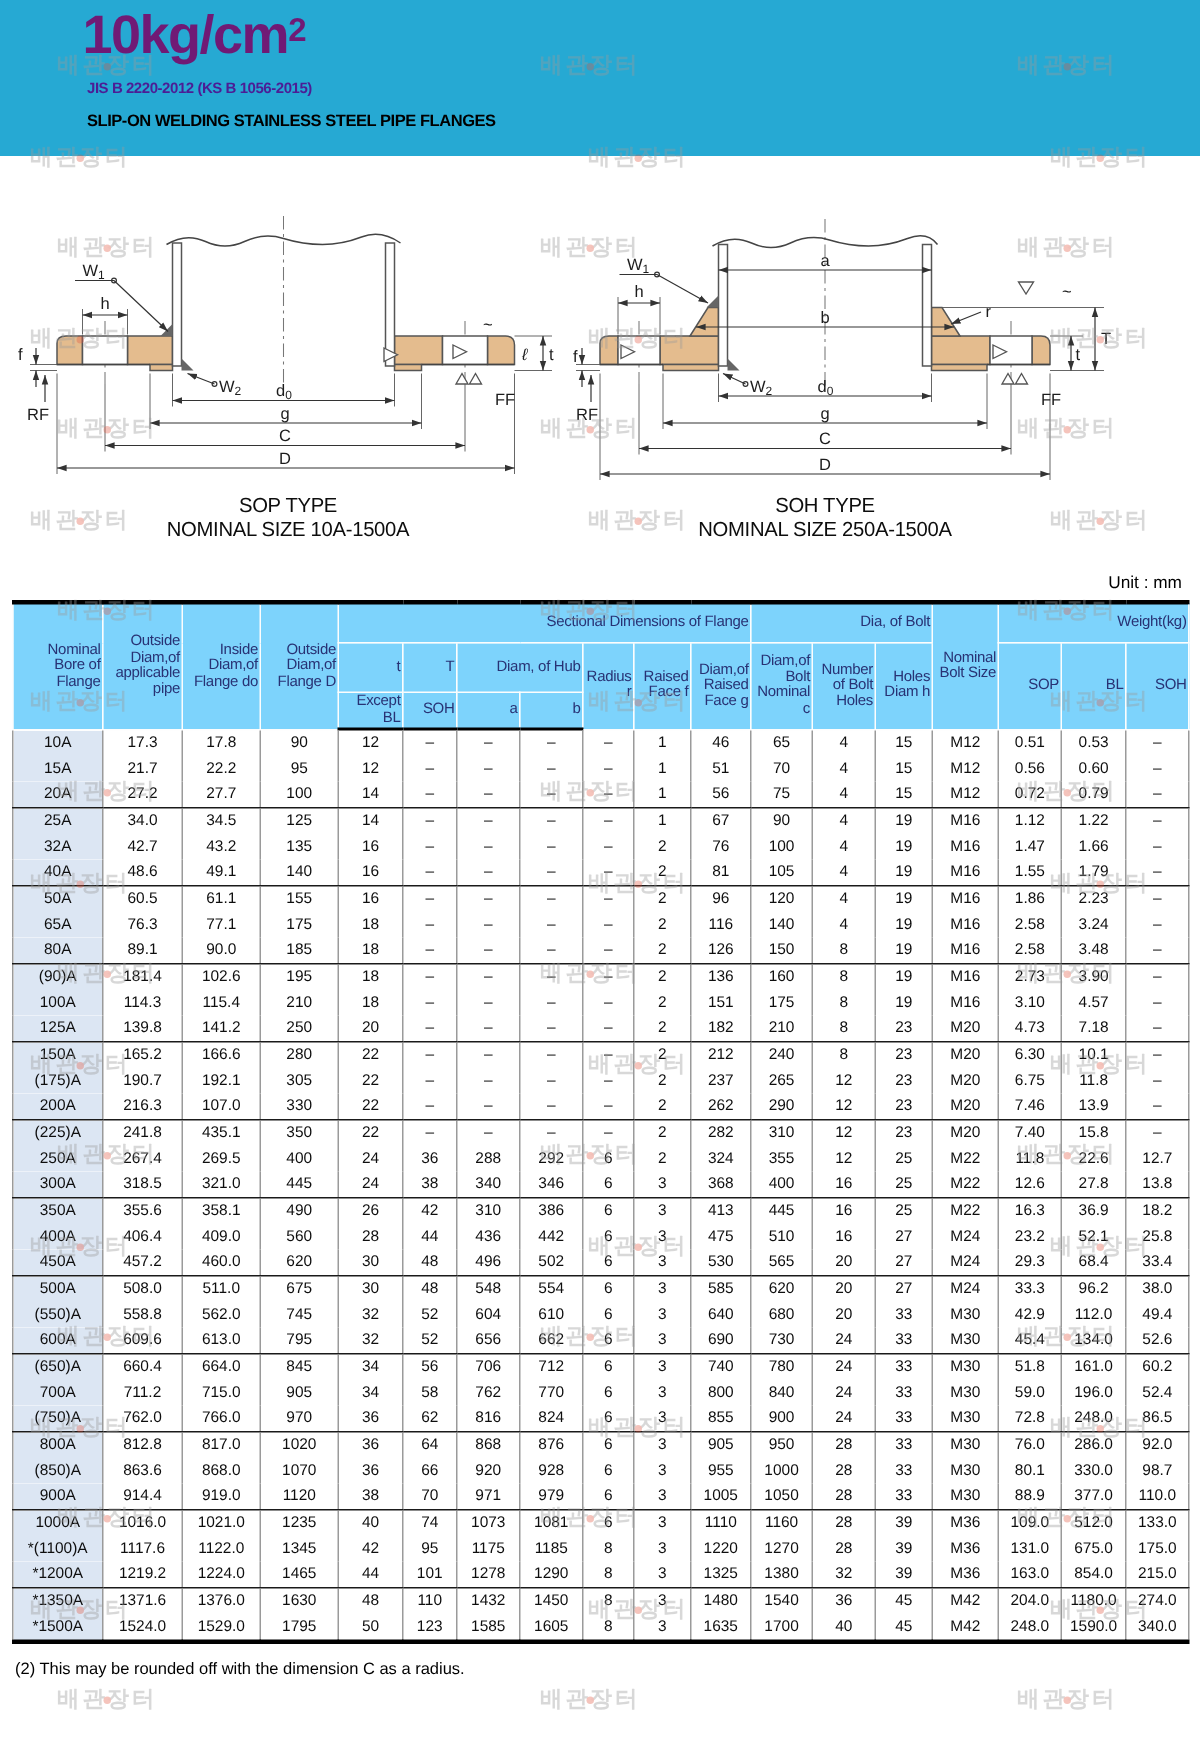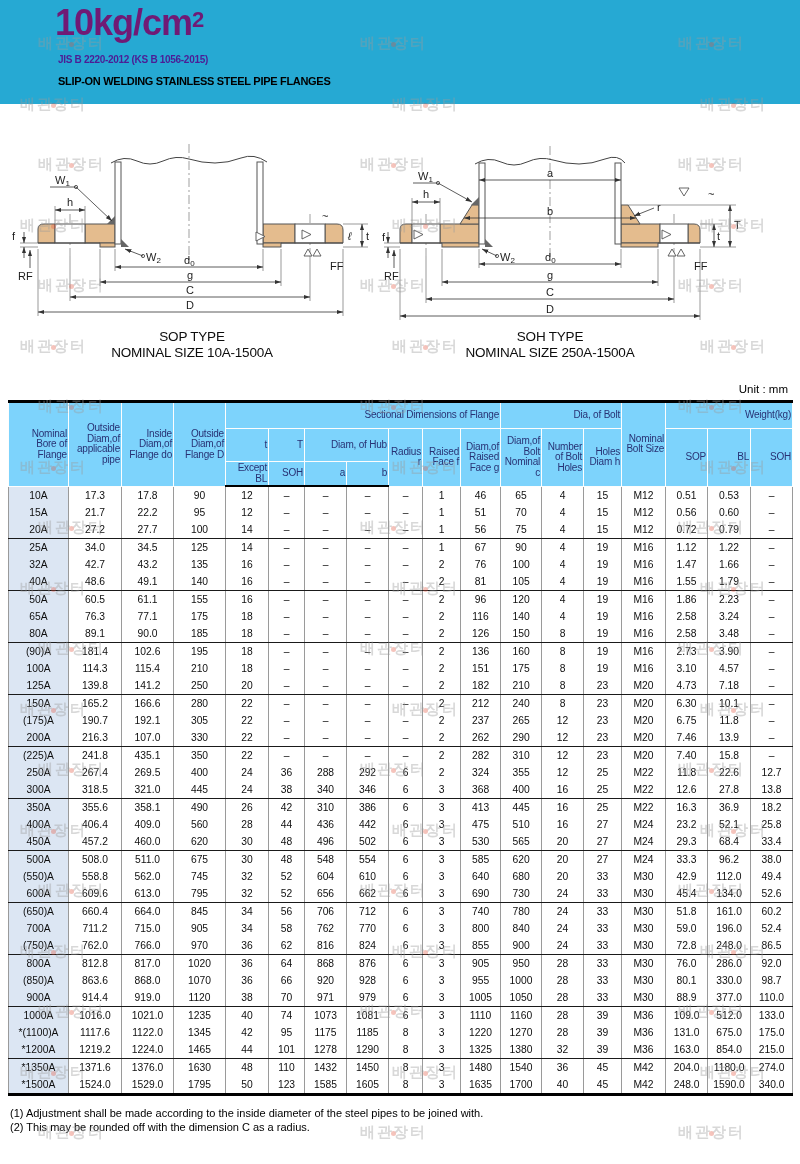--- a/index.html
+++ b/index.html
@@ -1012,21 +1012,20 @@
         <td>45</td>
         <td>M42</td>
         <td>248.0</td>
         <td>1590.0</td>
         <td>340.0</td>
       </tr>
     </tbody>
 </table>
 
 <div class="notes">
-  <div>(1) Adjustment shall be made according to the inside diameter of the steel pipes to be joined with.</div>
   <div>(2) This may be rounded off with the dimension C as a radius.</div>
 </div>
 
 <div id="wm-layer">
     <span class="wm" style="left: 38px; top: 34px;"><span>배관</span><span class="wm-dot"></span><span>장터</span></span>
     <span class="wm" style="left: 360px; top: 34px;"><span>배관</span><span class="wm-dot"></span><span>장터</span></span>
     <span class="wm" style="left: 678px; top: 34px;"><span>배관</span><span class="wm-dot"></span><span>장터</span></span>
     <span class="wm" style="left: 20px; top: 94.5px;"><span>배관</span><span class="wm-dot"></span><span>장터</span></span>
     <span class="wm" style="left: 392px; top: 94.5px;"><span>배관</span><span class="wm-dot"></span><span>장터</span></span>
     <span class="wm" style="left: 700px; top: 94.5px;"><span>배관</span><span class="wm-dot"></span><span>장터</span></span>

